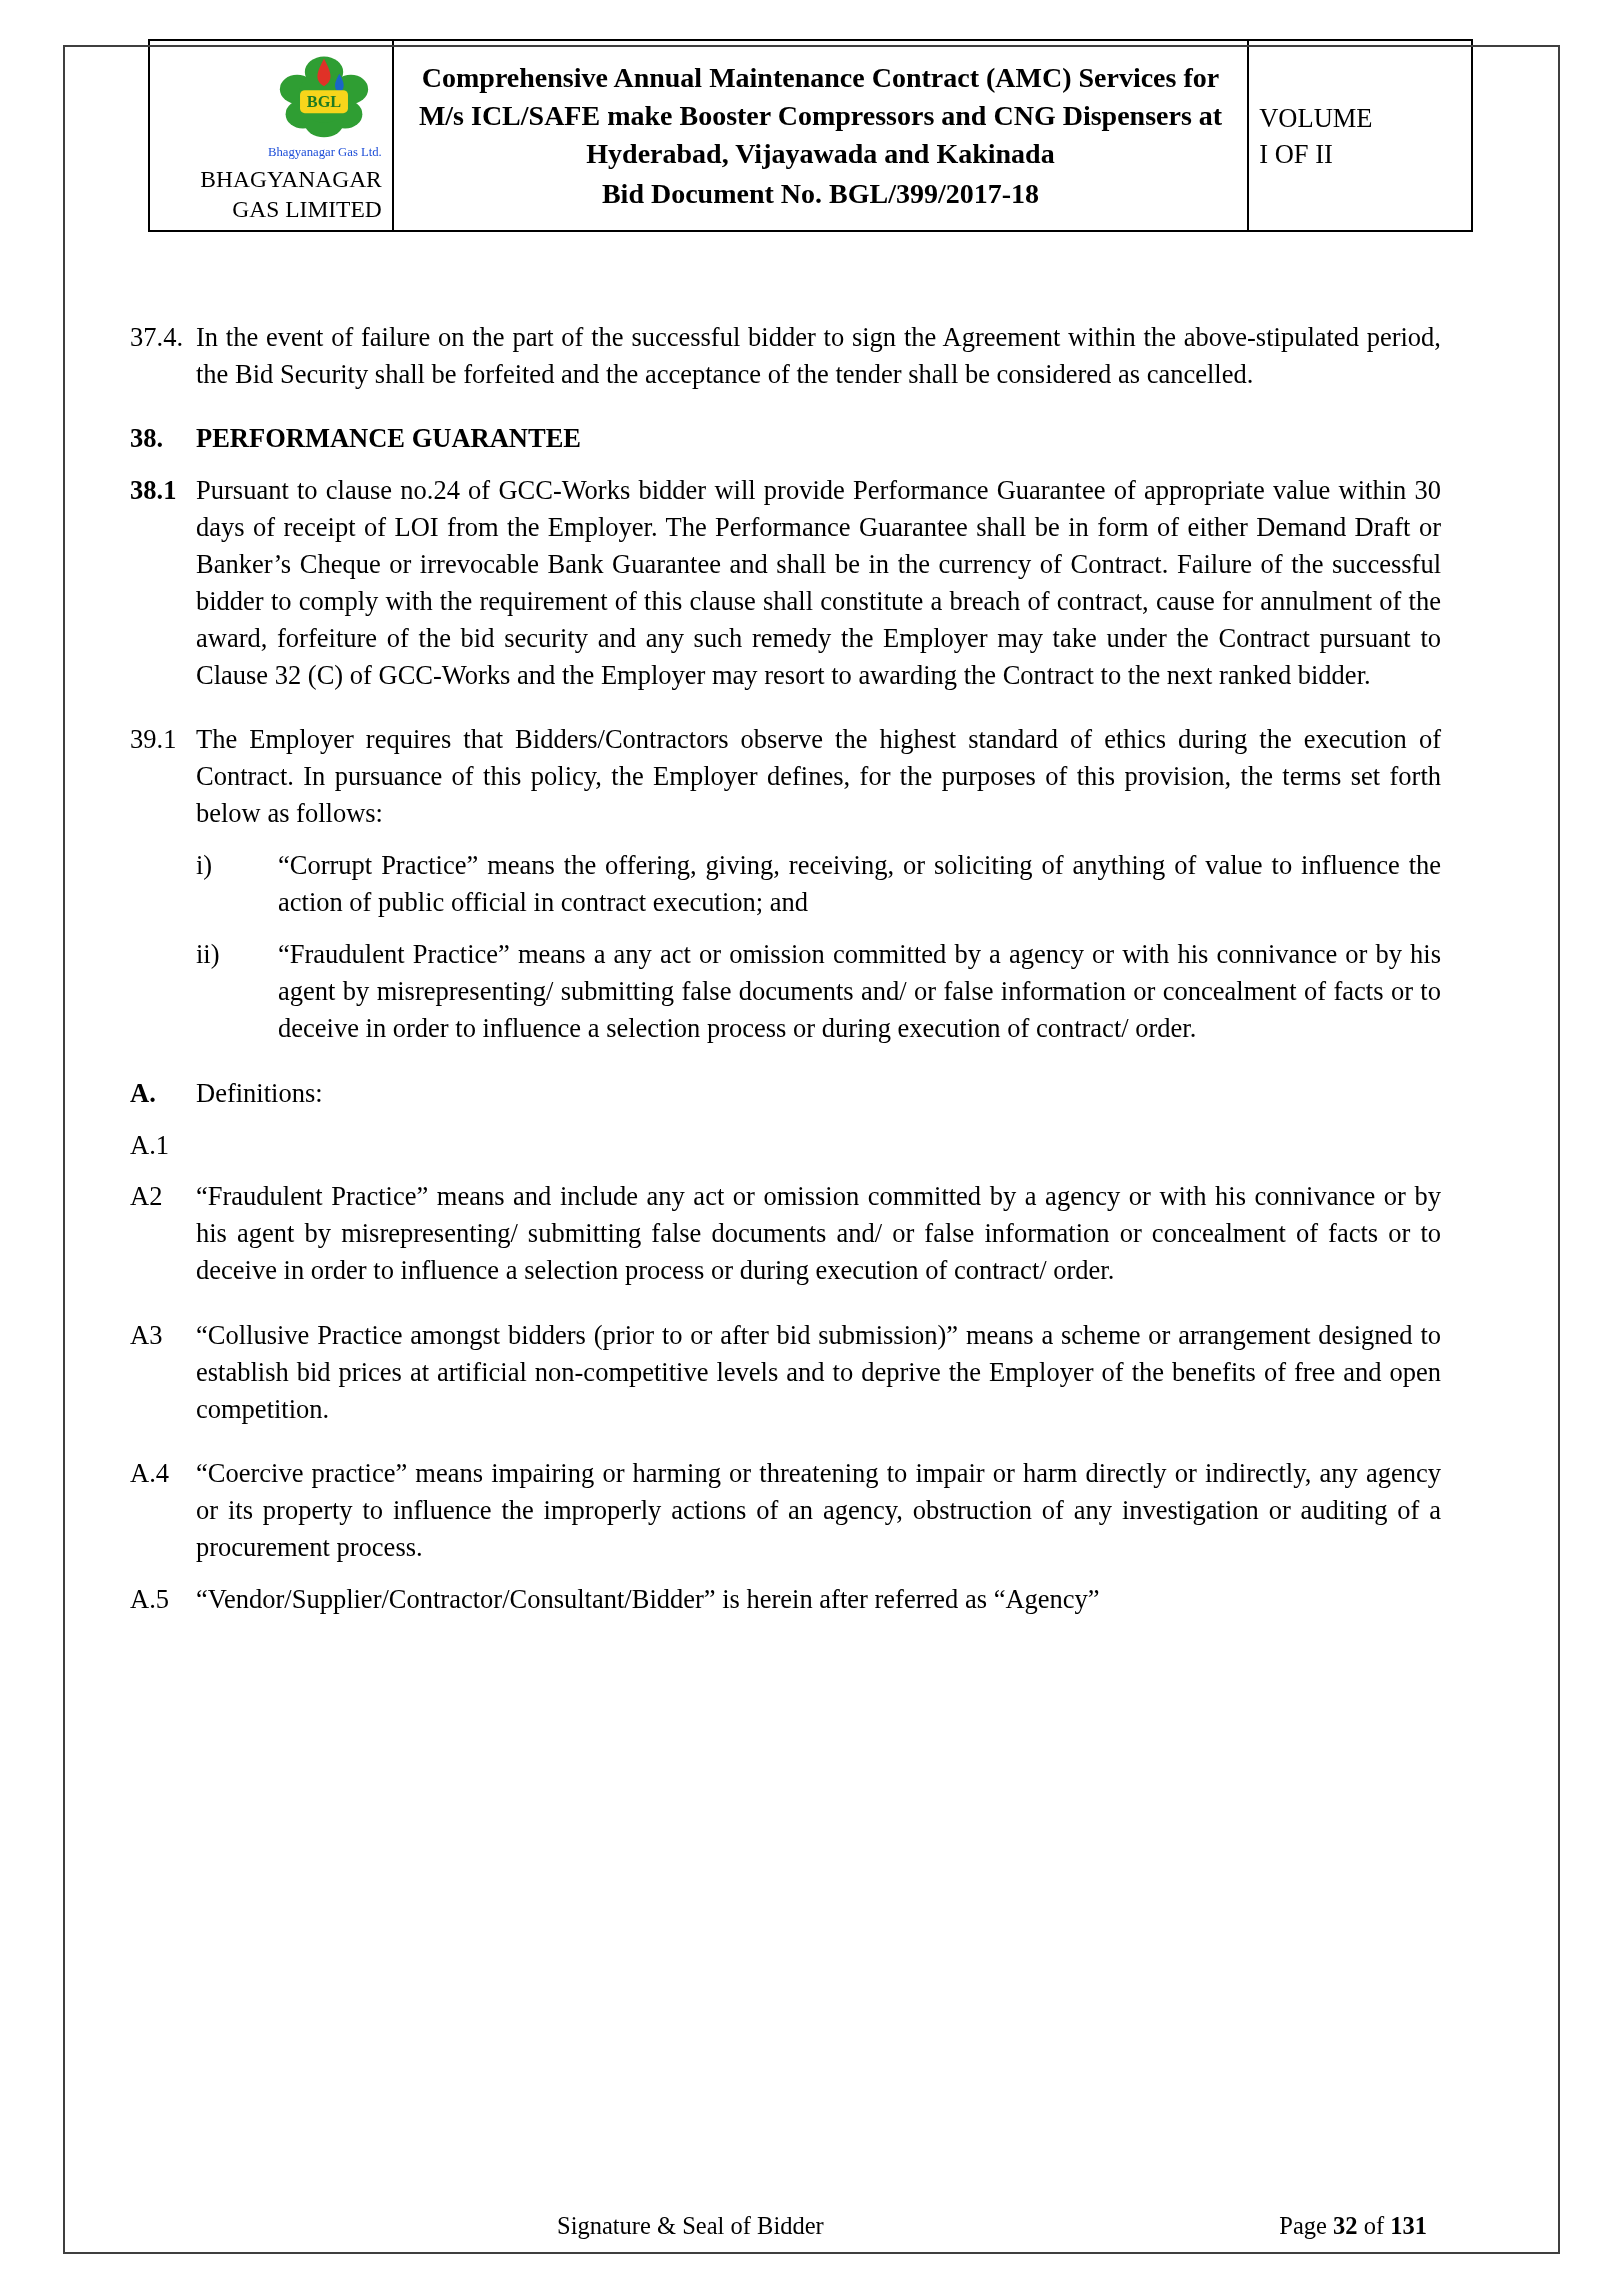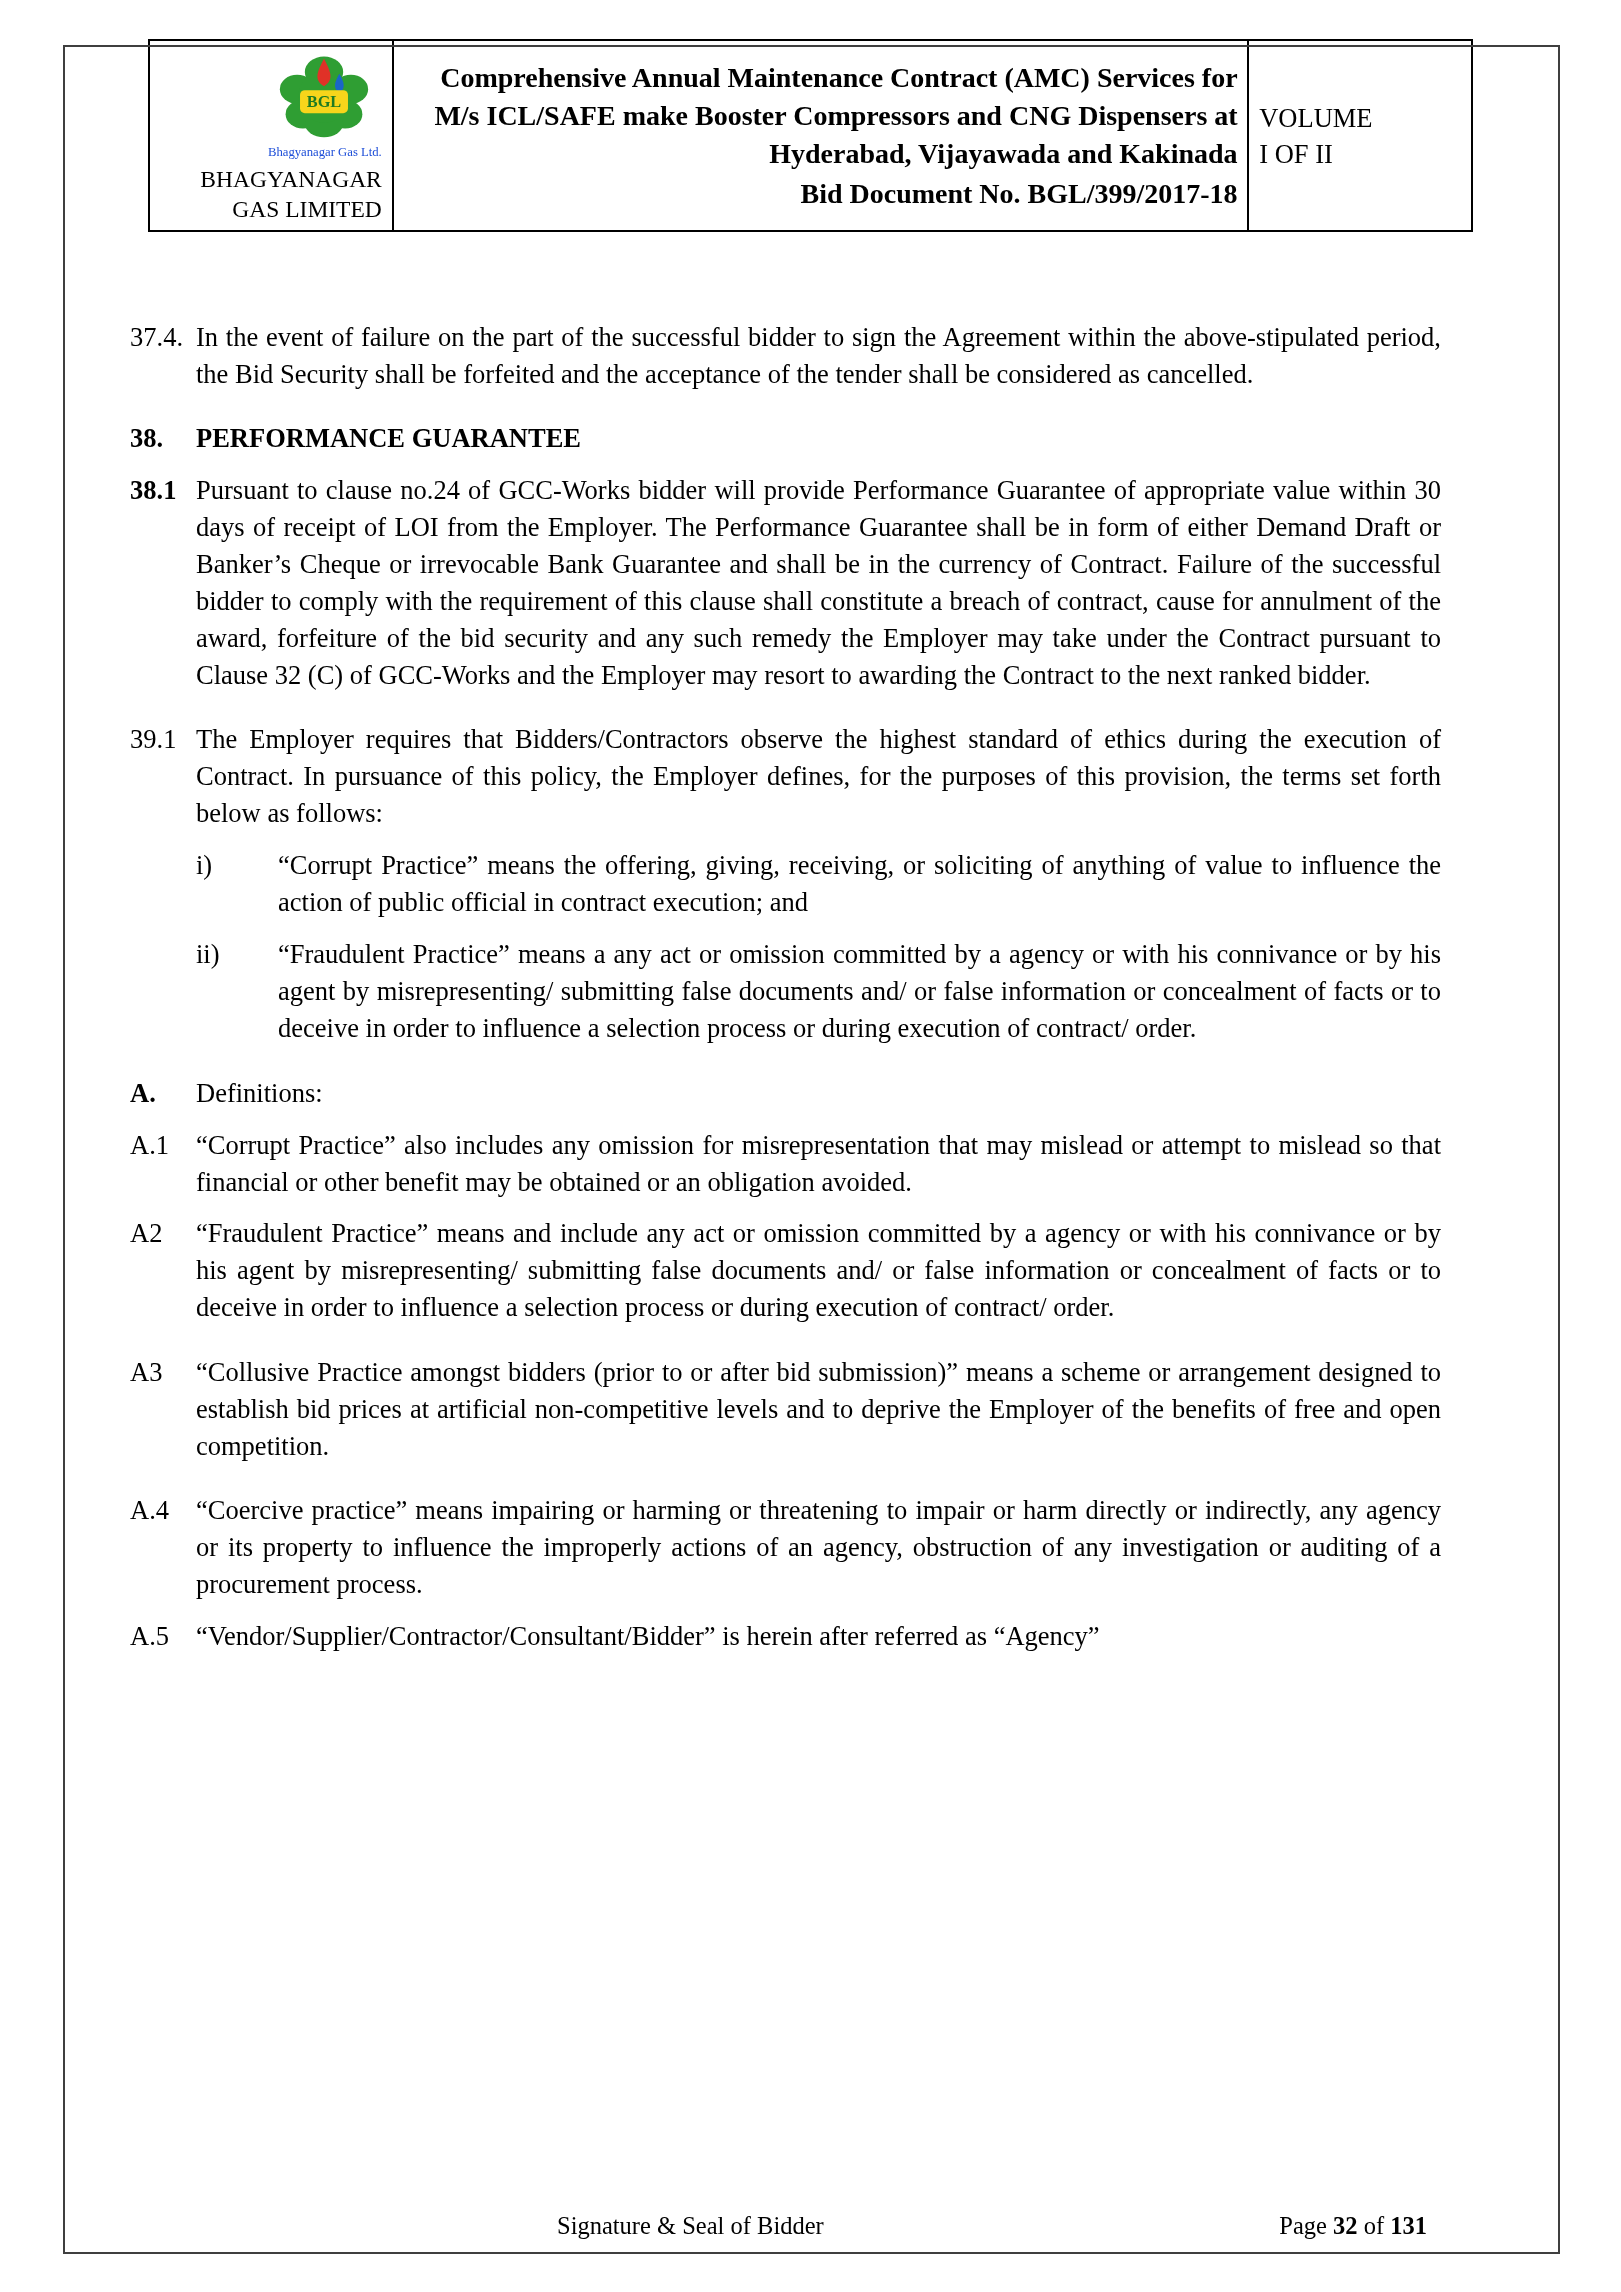--- a/index.html
+++ b/index.html
@@ -16,21 +16,21 @@
     border:2px solid #3f3f3f;
   }
   
   .header-table {
     width:1325px; margin:39px auto 0;
     border-collapse:collapse;
     table-layout:fixed;
   }
   .header-table td { border:2.9px solid #000; vertical-align:middle; padding:5.9px 9.8px; }
   .logo-cell   { width:222px; text-align:right;margin-left:31px; }
-  .title-cell  { text-align:right; font-weight:bold; font-size:28px; line-height:38px;border-radius:20px; }
+  .title-cell  { text-align:center; font-weight:bold; font-size:28px; line-height:38px;border-radius:20px; }
   .volume-cell { width:202px; font-size:26.5px; line-height:36px; }
   .bid-line { margin-top:2px; }
   .logo-caption { font-size:12.7px; color:#1d4ed8; line-height:14.7px; }
   .org-name { font-size:23.5px; line-height:30px; margin-top:4.9px; }
 
   
   .doc-body {
     position:absolute; top:304px; left:130px; right:180px;
     font-size:26.5px; line-height:37px;
   }
@@ -124,21 +124,20 @@
     </div>
 
     <div class="row gap-lg">
       <div class="num bold">A.</div>
       <div class="txt">Definitions:</div>
     </div>
 
     <div class="row">
       <div class="num">A.1</div>
       <div class="txt">
-        <div>“Corrupt Practice” also includes any omission for misrepresentation that may mislead or attempt to mislead so that financial or other benefit may be obtained or an obligation avoided.</div>
       </div>
     </div>
 
     <div class="row">
       <div class="num">A2</div>
       <div class="txt">“Fraudulent Practice” means and include any act or omission committed by a agency or with his connivance or by his agent by misrepresenting/ submitting false documents and/ or false information or concealment of facts or to deceive in order to influence a selection process or during execution of contract/ order.</div>
     </div>
 
     <div class="row gap-lg">
       <div class="num">A3</div>

